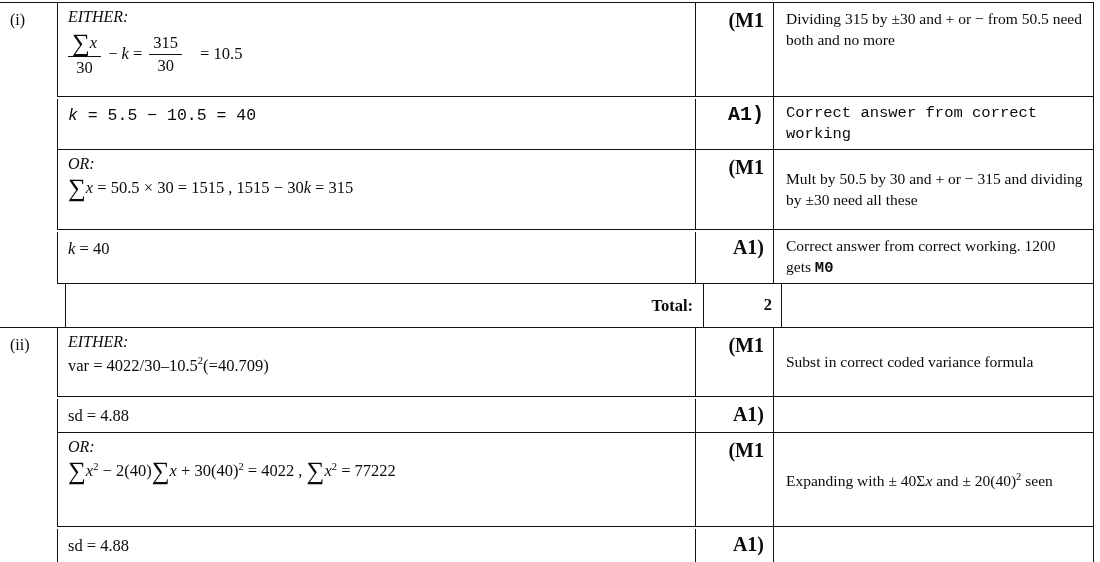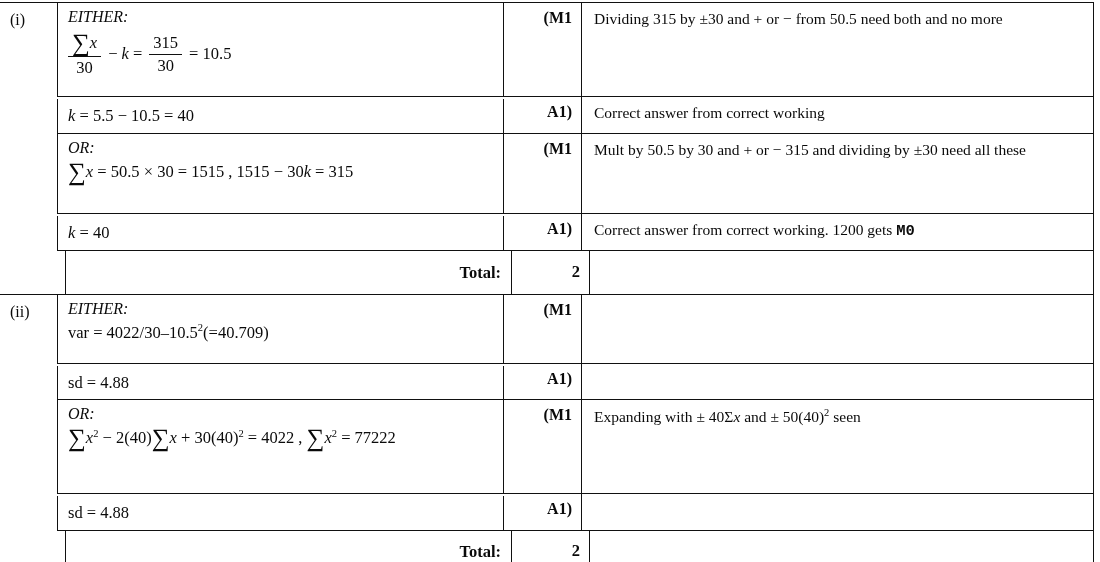--- a/index.html
+++ b/index.html
@@ -21,65 +21,65 @@
   .section.last { border-bottom: 3px solid #111; }
   .part-col {
     width: 57px; flex: none;
     padding: 8px 0 0 10px;
     font-size: 16px;
   }
   .rows { flex: 1 1 auto; display: flex; flex-direction: column; }
   .row { display: flex; border-bottom: 1px solid #111; }
   .rows .row:last-child { border-bottom: none; padding-left: 8px; }
   .cell-work {
-    width: 447px; flex: none;
+    width: 639px; flex: none;
     border-left: 1px solid #111;
     border-right: 1px solid #111;
     padding: 5px 10px 4px 10px;
     font-size: 16px;
   }
   .cell-mark {
     width: 78px; flex: none;
     border-right: 1px solid #111;
     text-align: right;
     padding: 6px 9px 0 0;
     font-weight: bold;
-    font-size: 16px;
+    font-size: 20px;
   }
   .cell-comment {
     flex: 1 1 auto;
     padding: 6px 10px 4px 12px;
     font-size: 15.5px;
     line-height: 1.35;
   }
-  .cell-comment.vcenter { display: flex; }
+  .cell-comment.vcenter { display: flex; align-items: center; }
   .alt-label { font-style: italic; font-size: 16px; }
   .math { font-size: 16.5px; margin-top: 2px; line-height: 1.5; }
   .seg-up { font-style: normal; }
   .seg-it { font-style: italic; }
   .seg-sig { font-size: 25px; line-height: 1; vertical-align: -3px; font-style: normal; }
   .seg-sup { font-size: 10.5px; vertical-align: super; }
   .seg-b { font-weight: bold; font-family: Liberation Mono, monospace; }
   .eq { display: flex; align-items: center; font-size: 16.5px; margin-top: 4px; }
   .frac { display: inline-block; text-align: center; }
   .frac .top { display: block; border-bottom: 1px solid #111; padding: 0 4px 1px 4px; }
   .frac .bot { display: block; padding-top: 1px; }
   .eq .op { margin: 0 7px; }
-  .eq .tail { margin-left: 7px; text-align: center; }
+  .eq .tail { margin-left: 18px; text-align: center; }
   .row.total .cell-work {
     display: flex; align-items: center; justify-content: flex-end;
     font-weight: bold; font-size: 16.5px;
   }
   .row.total .cell-mark {
     display: flex; align-items: center; justify-content: flex-end;
     padding-top: 0; font-size: 16.5px;
   }
   
   .r-i1 { min-height: 94px; }
-  .r-i2 { min-height: 33px; }
+  .r-i2 { min-height: 33px; font-family: Liberation Mono, monospace; }
   .r-i3 { min-height: 80px; }
   .r-i4 { min-height: 32px; justify-content: space-between; }
   .r-i5 { min-height: 43px; }
   .r-ii1 { min-height: 69px; }
   .r-ii2 { min-height: 33px; }
   .r-ii3 { min-height: 94px; }
   .r-ii4 { min-height: 36px; }
   .r-ii5 { min-height: 40px; }
 </style>
 </head>
@@ -146,36 +146,39 @@
   <div class="section last">
     <div class="part-col">(ii)</div>
     <div class="rows">
 
       <div class="row r-ii1">
         <div class="cell-work">
           <div class="alt-label">EITHER:</div>
           <div class="math"><span class="seg-up">var = 4022/30–10.5</span><span class="seg-sup">2</span><span class="seg-up">(=40.709)</span></div>
         </div>
         <div class="cell-mark">(M1</div>
+        <div class="cell-comment vcenter">
+            <span>Subst in correct coded variance formula</span>
+          </div>
       </div>
 
       <div class="row r-ii2">
         <div class="cell-work math"><span class="seg-up">sd = 4.88</span></div>
         <div class="cell-mark">A1)</div>
         <div class="cell-comment"></div>
       </div>
 
       <div class="row r-ii3">
         <div class="cell-work">
           <div class="alt-label">OR:</div>
           <div class="math"><span class="seg-sig">∑</span><span class="seg-it">x</span><span class="seg-sup">2</span><span class="seg-up"> − 2(40)</span><span class="seg-sig">∑</span><span class="seg-it">x</span><span class="seg-up"> + 30(40)</span><span class="seg-sup">2</span><span class="seg-up"> = 4022 ,  </span><span class="seg-sig">∑</span><span class="seg-it">x</span><span class="seg-sup">2</span><span class="seg-up"> = 77222</span></div>
         </div>
         <div class="cell-mark">(M1</div>
         <div class="cell-comment vcenter">
-            <span><span class="seg-up">Expanding with ± 40Σ</span><span class="seg-it">x</span><span class="seg-up"> and ± 50(40)</span><span class="seg-sup">2</span><span class="seg-up"> seen</span></span>
+            <span><span class="seg-up">Expanding with ± 40Σ</span><span class="seg-it">x</span><span class="seg-up"> and ± 20(40)</span><span class="seg-sup">2</span><span class="seg-up"> seen</span></span>
           </div>
       </div>
 
       <div class="row r-ii4">
         <div class="cell-work math"><span class="seg-up">sd = 4.88</span></div>
         <div class="cell-mark">A1)</div>
         <div class="cell-comment"></div>
       </div>
 
       <div class="row total r-ii5">

